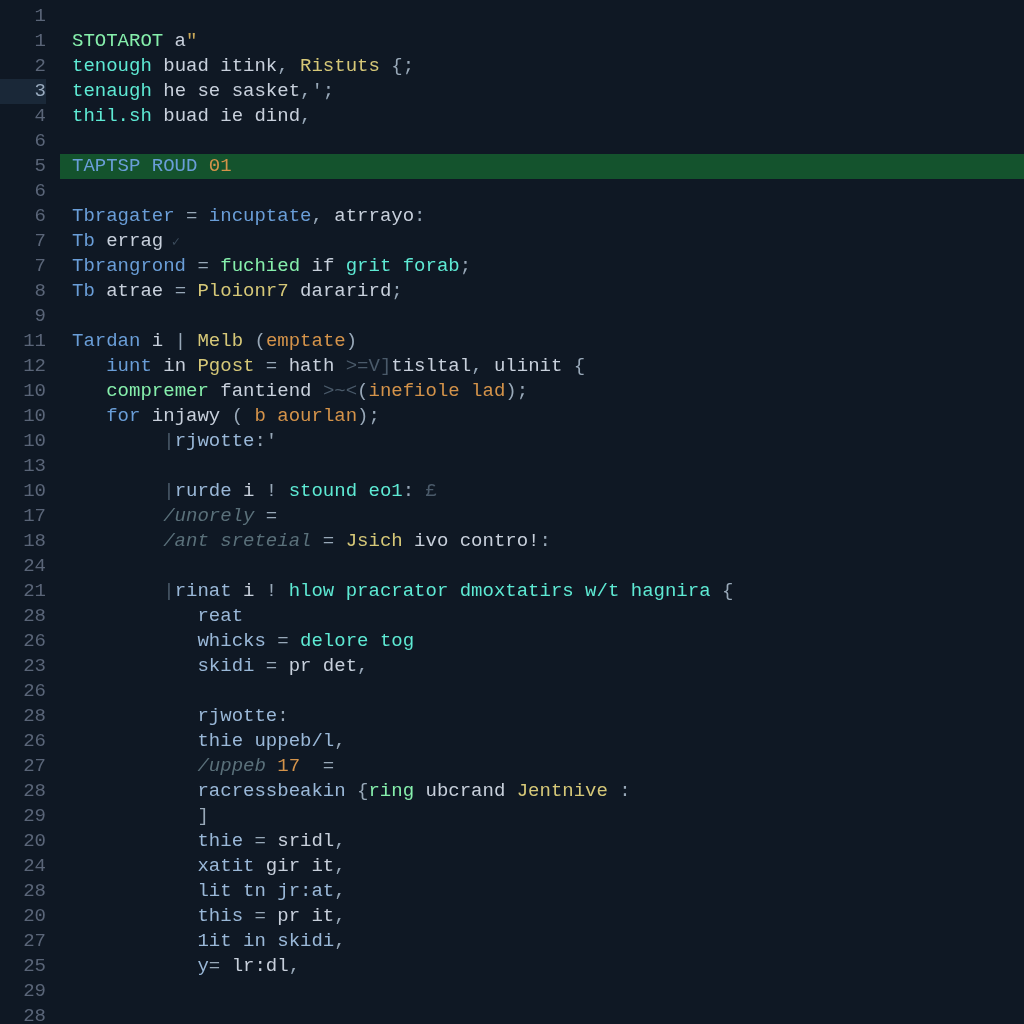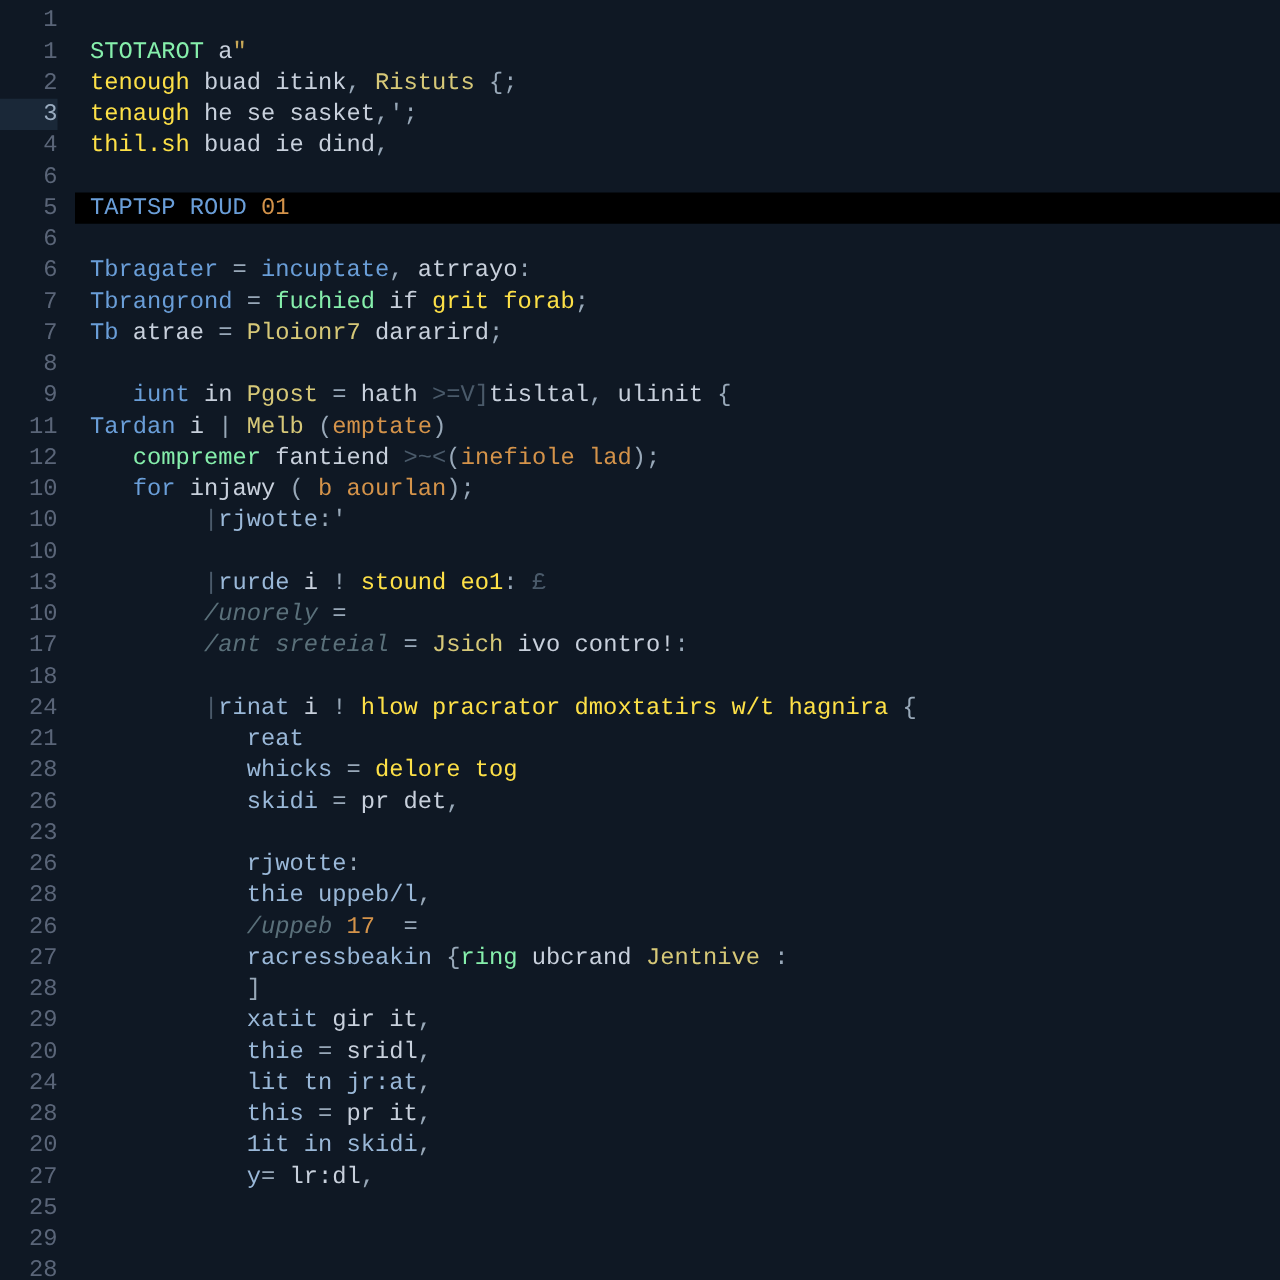--- a/index.html
+++ b/index.html
@@ -40,25 +40,25 @@
       position: relative;
     }
     .line {
       height: 25px;
       line-height: 25px;
       white-space: pre;
       padding-left: 12px;
       position: relative;
     }
     .line.highlight {
-      background: #000000;
+      background: #14532d;
     }
     
     .kw-red { color: #86efac; }
-    .kw-yellow { color: #fde047; }
+    .kw-yellow { color: #5eead4; }
     .kw-blue { color: #6a9ed8; }
     .str { color: #c8a858; }
     .num { color: #d4934a; }
     .fn { color: #6a9ed8; }
     .param { color: #d4934a; }
     .comment { color: #5a707a; font-style: italic; }
     .punct { color: #98a8b8; }
     .op { color: #98a8b8; }
     .ident { color: #c8d0dc; }
     .type { color: #d6c878; text-align: right; }
@@ -119,43 +119,44 @@
   <div class="code" id="code">
       <div class="line"><span class="ident"></span></div>
       <div class="line"><span class="kw-red">STOTAROT</span><span class="ident"> a</span><span class="str">"</span></div>
       <div class="line"><span class="kw-yellow">tenough</span><span class="ident"> buad itink</span><span class="punct">,</span><span class="type"> Ristuts </span><span class="punct">{;</span></div>
       <div class="line"><span class="kw-yellow">tenaugh</span><span class="ident"> he se sasket</span><span class="punct">,';</span></div>
       <div class="line"><span class="kw-yellow">thil.sh</span><span class="ident"> buad ie dind</span><span class="punct">,</span></div>
       <div class="line"></div>
       <div class="line highlight"><span class="kw-blue">TAPTSP ROUD </span><span class="num">01</span></div>
       <div class="line"></div>
       <div class="line"><span class="kw-blue">Tbragater</span><span class="op"> = </span><span class="fn">incuptate</span><span class="punct">,</span><span class="ident"> atrrayo</span><span class="punct">:</span></div>
+      <div class="line"><span class="kw-blue">Tb</span><span class="ident"> errag</span><span class="hint"> ✓</span></div>
       <div class="line"><span class="kw-blue">Tbrangrond</span><span class="op"> = </span><span class="kw-red">fuchied</span><span class="ident"> if </span><span class="kw-yellow">grit forab</span><span class="punct">;</span></div>
       <div class="line"><span class="kw-blue">Tb</span><span class="ident"> atrae</span><span class="op"> = </span><span class="type">Ploionr7</span><span class="ident"> dararird</span><span class="punct">;</span></div>
       <div class="line"></div>
+      <div class="line"><span class="kw-blue">Tardan</span><span class="ident"> i </span><span class="op">|</span><span class="type"> Melb </span><span class="punct">(</span><span class="param">emptate</span><span class="punct">)</span></div>
       <div class="line"><span class="ident">   </span><span class="kw-blue">iunt</span><span class="ident"> in </span><span class="type">Pgost</span><span class="op"> = </span><span class="ident">hath </span><span class="faded">&gt;=V]</span><span class="ident">tisltal</span><span class="punct">,</span><span class="ident"> ulinit </span><span class="punct">{</span></div>
-      <div class="line"><span class="kw-blue">Tardan</span><span class="ident"> i </span><span class="op">|</span><span class="type"> Melb </span><span class="punct">(</span><span class="param">emptate</span><span class="punct">)</span></div>
       <div class="line"><span class="ident">   </span><span class="kw-red">compremer</span><span class="ident"> fantiend </span><span class="faded">&gt;~&lt;</span><span class="punct">(</span><span class="param">inefiole lad</span><span class="punct">);</span></div>
       <div class="line"><span class="ident">   </span><span class="kw-blue">for</span><span class="ident"> injawy </span><span class="punct">(</span><span class="param"> b aourlan</span><span class="punct">);</span></div>
       <div class="line"><span class="ident">        </span><span class="faded">|</span><span class="prop">rjwotte</span><span class="punct">:'</span></div>
       <div class="line"></div>
       <div class="line"><span class="ident">        </span><span class="faded">|</span><span class="prop">rurde</span><span class="ident"> i </span><span class="op">!</span><span class="kw-yellow"> stound eo1</span><span class="punct">: </span><span class="faded">£</span></div>
       <div class="line"><span class="ident">        </span><span class="comment">/unorely</span><span class="op"> =</span></div>
       <div class="line"><span class="ident">        </span><span class="comment">/ant sreteial</span><span class="op"> = </span><span class="type">Jsich</span><span class="ident"> ivo contro!</span><span class="punct">:</span></div>
       <div class="line"></div>
       <div class="line"><span class="ident">        </span><span class="faded">|</span><span class="prop">rinat</span><span class="ident"> i </span><span class="op">!</span><span class="kw-yellow"> hlow pracrator dmoxtatirs w/t hagnira </span><span class="punct">{</span></div>
       <div class="line"><span class="ident">           </span><span class="prop">reat</span></div>
       <div class="line"><span class="ident">           </span><span class="prop">whicks</span><span class="op"> = </span><span class="kw-yellow">delore tog</span></div>
       <div class="line"><span class="ident">           </span><span class="prop">skidi</span><span class="op"> = </span><span class="ident">pr det</span><span class="punct">,</span></div>
       <div class="line"></div>
       <div class="line"><span class="ident">           </span><span class="prop">rjwotte</span><span class="punct">:</span></div>
       <div class="line"><span class="ident">           </span><span class="prop">thie uppeb/l</span><span class="punct">,</span></div>
       <div class="line"><span class="ident">           </span><span class="comment">/uppeb </span><span class="num">17</span><span class="op">  =</span></div>
       <div class="line"><span class="ident">           </span><span class="prop">racressbeakin </span><span class="punct">{</span><span class="kw-red">ring</span><span class="ident"> ubcrand </span><span class="type">Jentnive </span><span class="punct">:</span></div>
       <div class="line"><span class="ident">           </span><span class="punct">]</span></div>
+      <div class="line"><span class="ident">           </span><span class="prop">thie</span><span class="op"> = </span><span class="ident">sridl</span><span class="punct">,</span></div>
       <div class="line"><span class="ident">           </span><span class="prop">xatit</span><span class="ident"> gir it</span><span class="punct">,</span></div>
-      <div class="line"><span class="ident">           </span><span class="prop">thie</span><span class="op"> = </span><span class="ident">sridl</span><span class="punct">,</span></div>
       <div class="line"><span class="ident">           </span><span class="prop">lit tn jr:at</span><span class="punct">,</span></div>
       <div class="line"><span class="ident">           </span><span class="prop">this</span><span class="op"> = </span><span class="ident">pr it</span><span class="punct">,</span></div>
       <div class="line"><span class="ident">           </span><span class="prop">1it in skidi</span><span class="punct">,</span></div>
       <div class="line"><span class="ident">           </span><span class="prop">y</span><span class="op">= </span><span class="ident">lr:dl</span><span class="punct">,</span></div>
     </div>
 </div>
 
 </body></html>

